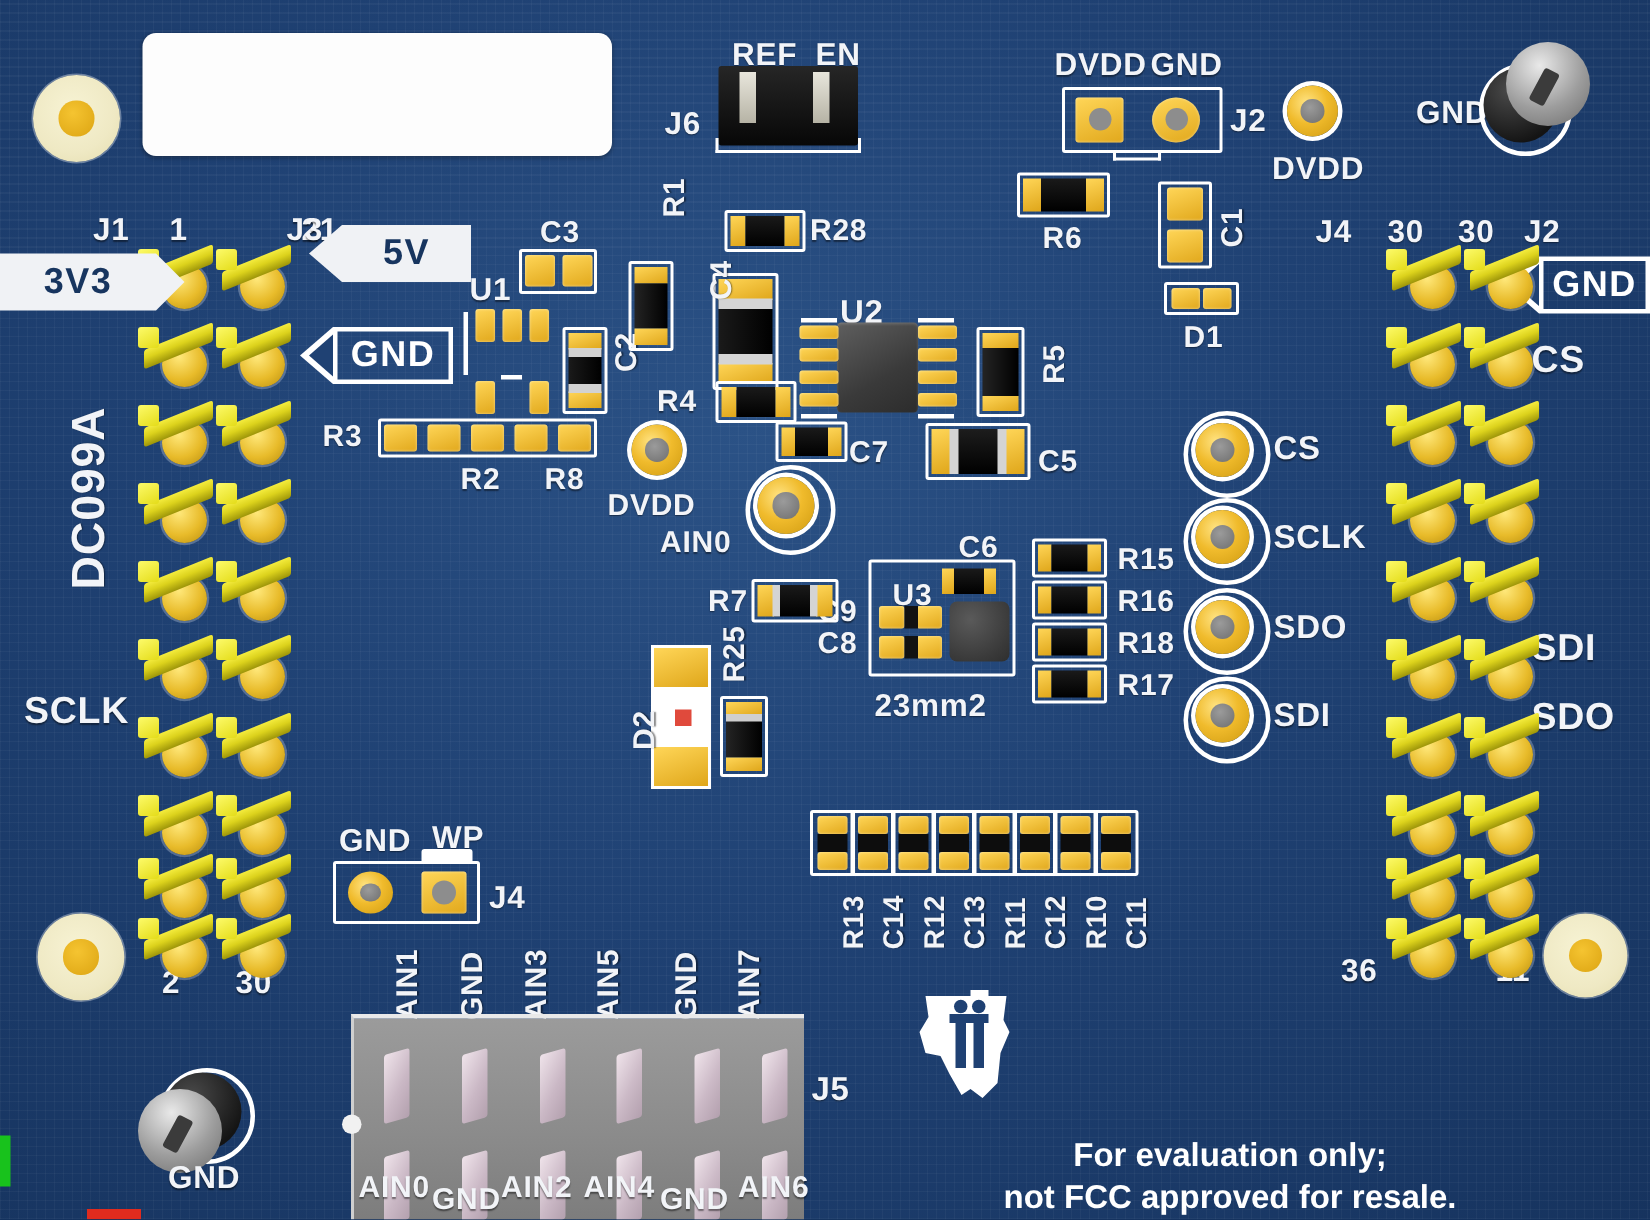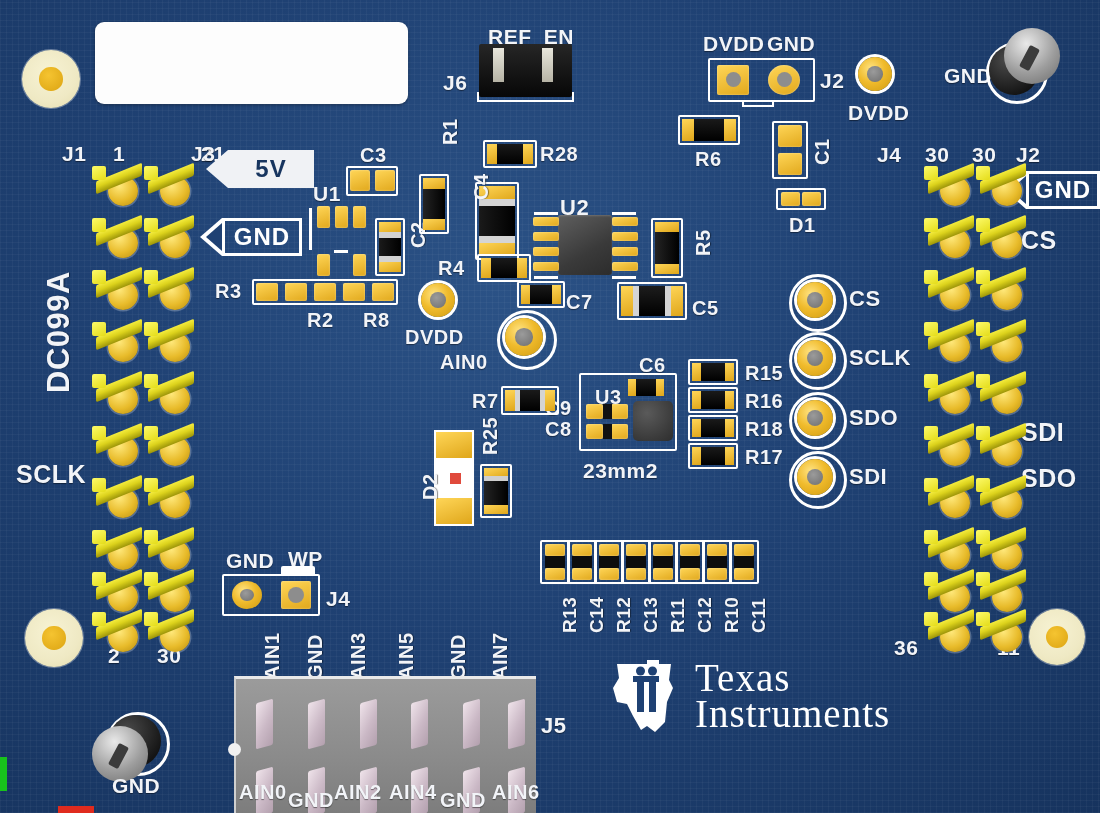--- a/index.html
+++ b/index.html
@@ -262,20 +262,24 @@
       <div class="pinpad" style="left:72px;top:10px;"></div>
         <div class="pinpost" style="left:60px;top:6px;"></div>
         <div class="pintip" style="left:56px;top:0px;"></div>
     </div>
   </div>
 
   <div class="pastewhite" style="left:25px;top:609px;width:58px;height:58px;">
       <div class="inner"></div>
     </div>
 
+  <div class="flag solid" style="left:0px;top:169px;">
+    <div class="box" style="width:84px;">3V3</div>
+    <div class="tipR"></div>
+  </div>
   <div class="flag solid" style="left:228px;top:150px;">
     <div class="tipL"></div>
     <div class="box" style="width:66px;">5V</div>
   </div>
   <div class="flag hollow" style="left:222px;top:218px;">
     <div class="tipLh"></div>
     <div class="box" style="width:80px;">GND</div>
   </div>
   <div class="flag hollow" style="left:1026px;top:171px;">
     <div class="tipLh"></div>
@@ -703,24 +707,22 @@
     <svg width="74" height="76" viewBox="0 0 74 76">
       <path d="M10 6 H40 V2 H52 V6 H64 L62 22 L66 30 L60 44 L58 64 L48 74 L40 68 L34 72 L26 58 L20 46 L10 44 L6 30 L12 20 Z" fill="#ffffff"></path>
       <g fill="#1f4173">
         <rect x="26" y="18" width="26" height="6"></rect>
         <rect x="30" y="24" width="7" height="30"></rect>
         <rect x="42" y="24" width="7" height="30"></rect>
         <circle cx="33.5" cy="13" r="4.5"></circle>
         <circle cx="45.5" cy="13" r="4.5"></circle>
       </g>
     </svg>
-    <div class="ti-text" style="margin-left:14px;">
-      <div class="ti-l1">Texas</div>
-      <div class="ti-l2">Instruments</div>
-    </div>
   </div>
   <div class="ti-note" style="left:600px;top:756px;width:440px;">
+    <div>For evaluation only;</div>
+    <div>not FCC approved for resale.</div>
   </div>
 
   <div class="axis" style="left:0px;top:757px;width:7px;height:34px;background:#18c21c;"></div>
   <div class="axis" style="left:58px;top:806px;width:36px;height:7px;background:#e02b1e;"></div>
 
 </div>
 
 </body></html>

